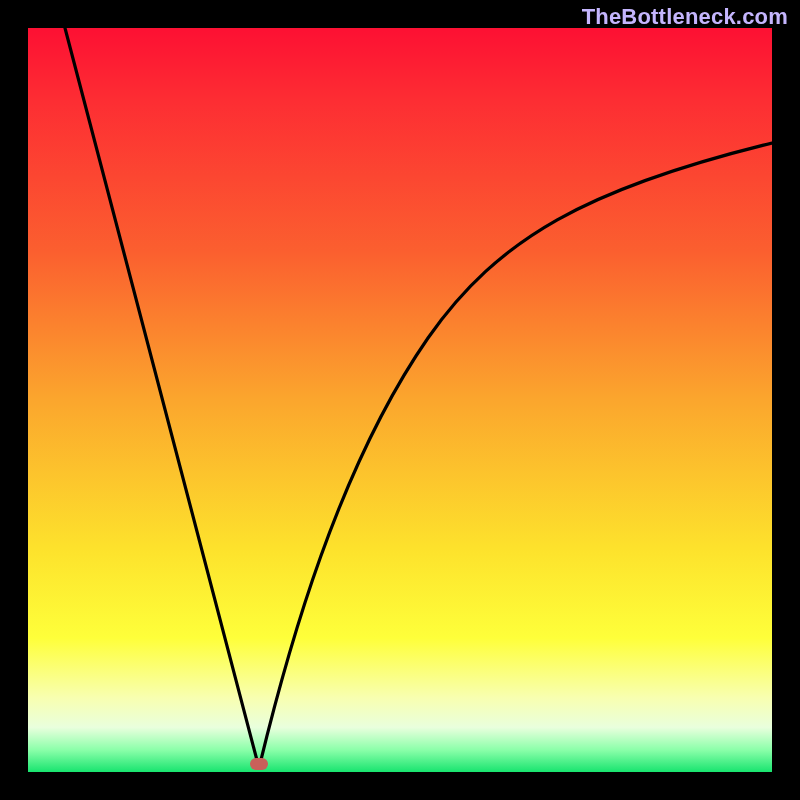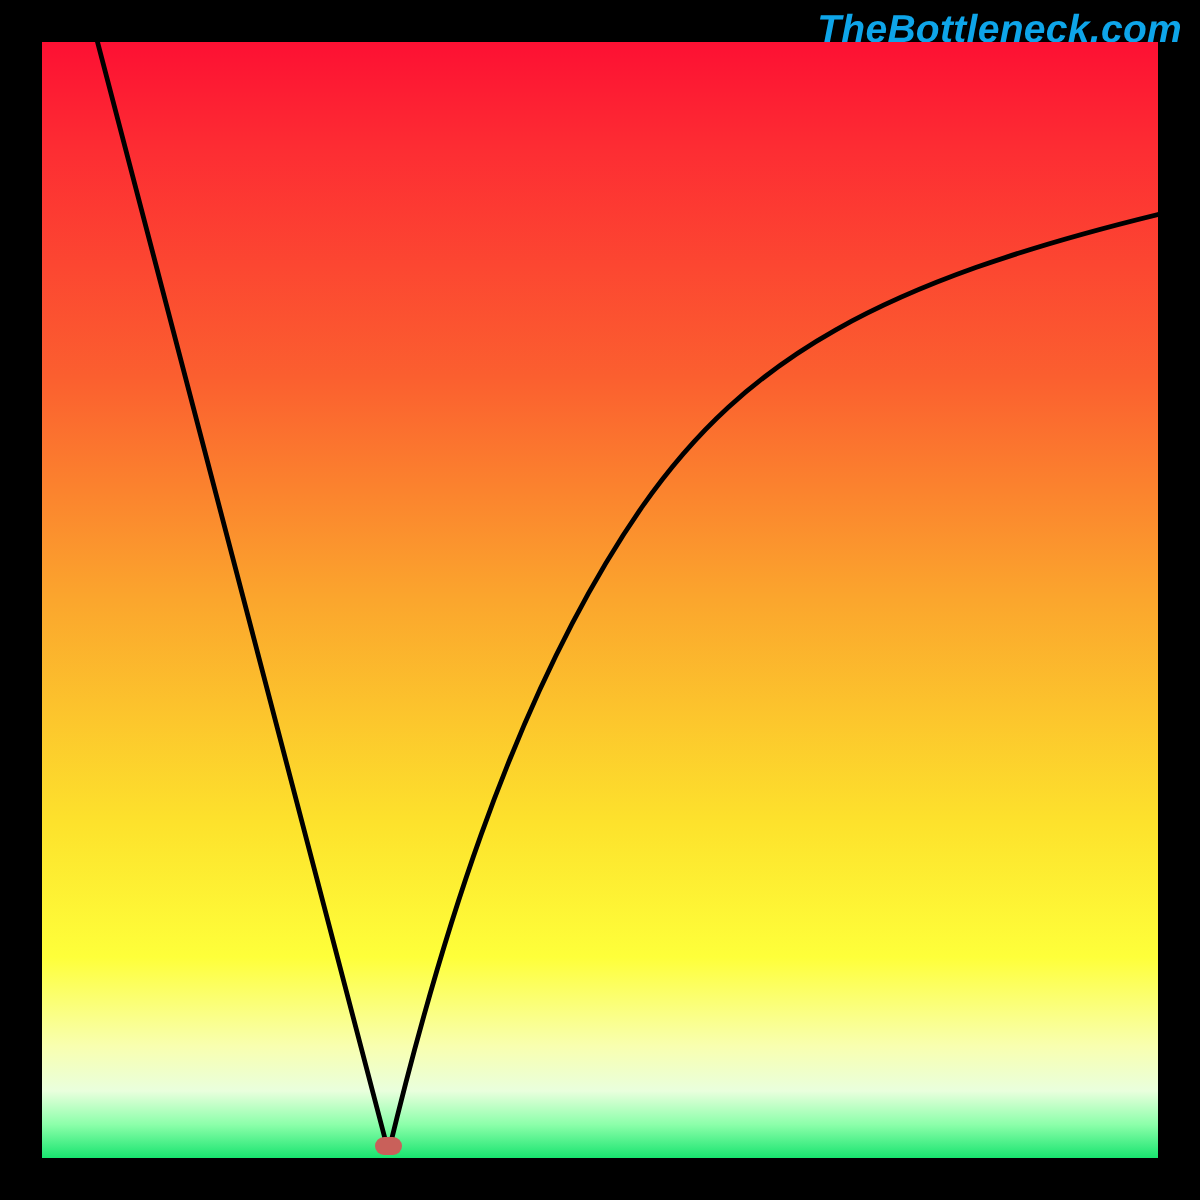--- a/index.html
+++ b/index.html
@@ -14,26 +14,25 @@
   .frame {
     position: relative;
     width: 800px;
     height: 800px;
     background: #000;
   }
   .watermark {
     position: absolute;
     top: 4px;
     right: 12px;
-    color: #0ea5e9;
-    font-size: 26px;
+    color: #c4b5fd;
+    font-size: 22px;
     font-weight: 600;
     letter-spacing: 0.2px;
     user-select: none;
-    font-style: italic;
   }
   .plot {
     position: absolute;
     left: 28px;
     top: 28px;
     width: 744px;
     height: 744px;
     
     background: linear-gradient(
       to bottom,

